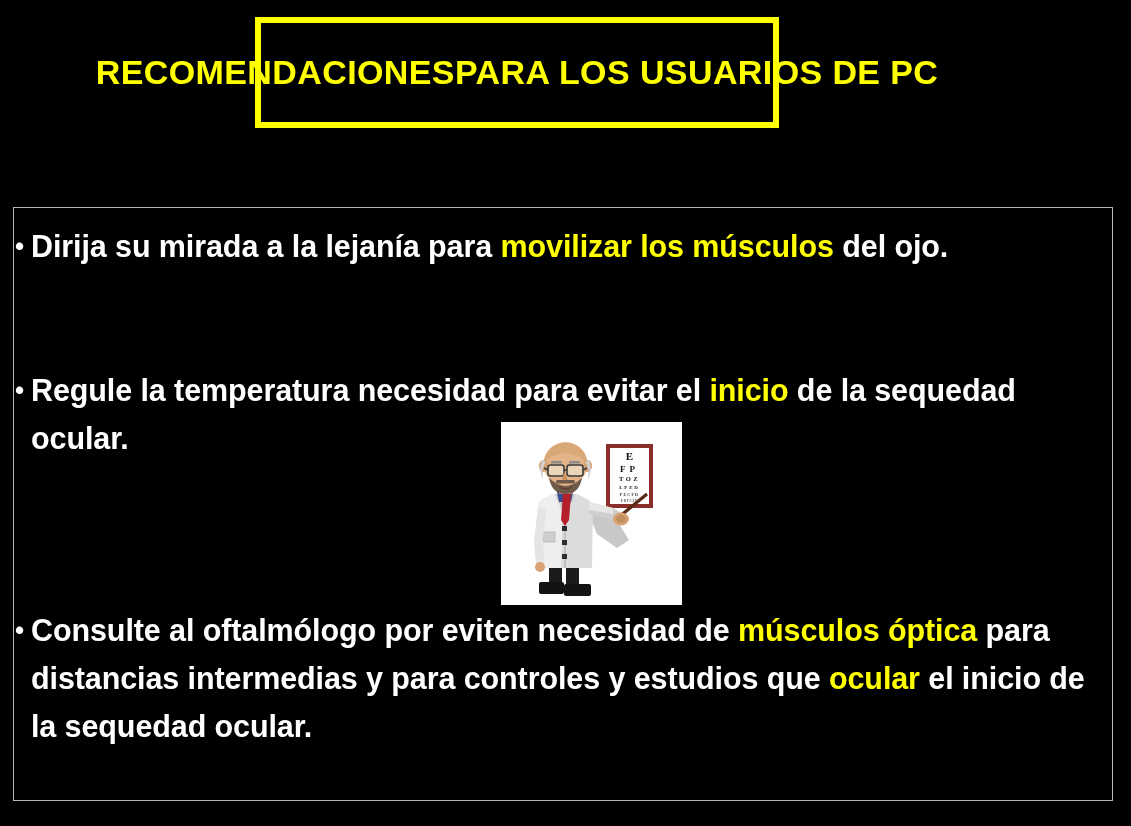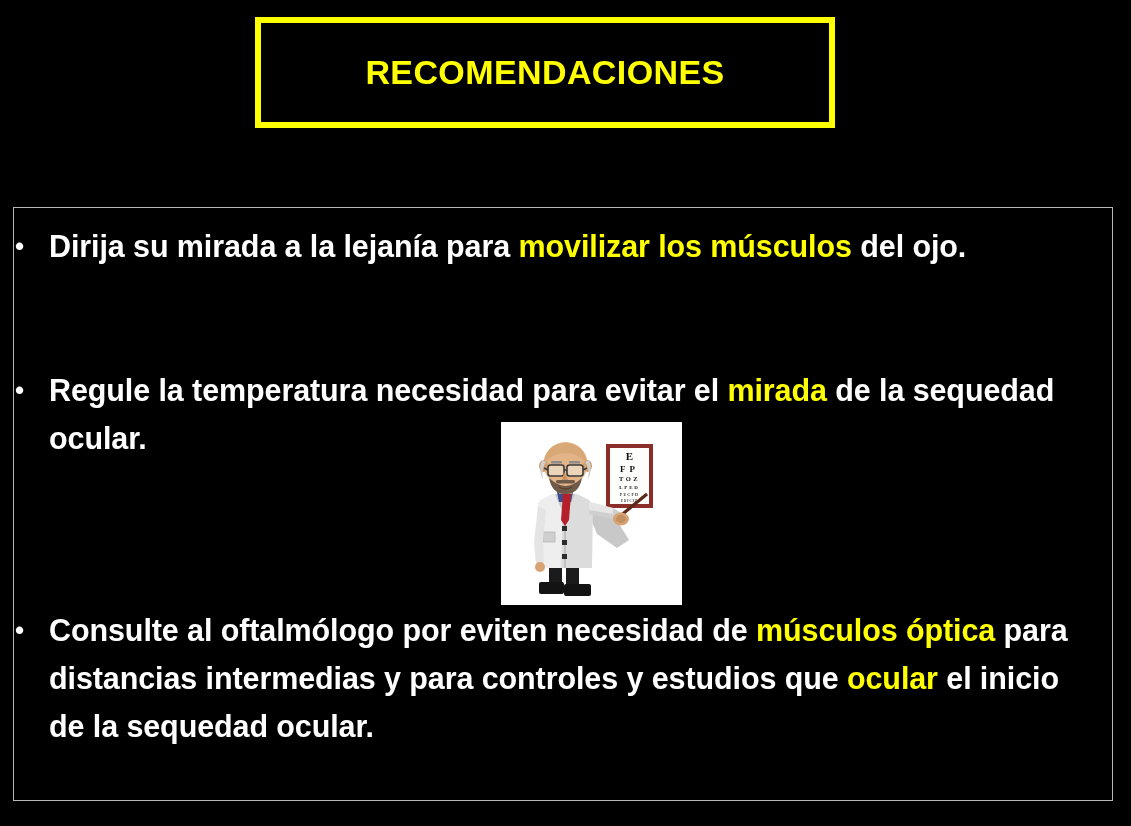--- a/index.html
+++ b/index.html
@@ -13,21 +13,21 @@
     overflow: hidden;
     font-family: "Liberation Sans", sans-serif;
     position: relative;
   }
 
   
   #title-box {
     position: absolute;
     left: 255px;
     top: 17px;
-    width: 580px;
+    width: 524px;
     height: 111px;
     box-sizing: border-box;
     border: 6px solid #ffff00;
     background: #000000;
     display: flex;
     flex-direction: row;
     align-items: center;
     justify-content: center;
   }
   .title-line {
@@ -67,21 +67,21 @@
     left: 0px;
     top: 0px;
     width: 26px;
     color: #ffffff;
     font-size: 26px;
     line-height: 48px;
     text-align: left;
   }
   .bullet-text {
     display: block;
-    margin-left: 34px;
+    margin-left: 16px;
   }
   .hl { color: #ffff00; }
 
   #bullet-1 { left: 15px; top: 222px;  width: 1080px; }
   #bullet-2 { left: 15px; top: 366px;  width: 1080px; }
   #bullet-3 { left: 15px; top: 606px;  width: 1080px; }
 
   
   #clipart {
     position: absolute;
@@ -92,35 +92,36 @@
     background: #ffffff;
     overflow: hidden;
   }
   #clipart svg { display: block; }
 </style>
 </head>
 <body>
 
 <div id="title-box">
   <div class="title-line">RECOMENDACIONES</div>
+  <div class="title-line">PARA LOS USUARIOS DE PC</div>
 </div>
 
 <div id="content-box"></div>
 
 <div class="bullet-item" id="bullet-1">
   <span class="bullet-dot">•</span>
   <span class="bullet-text">
     <span>Dirija su mirada a la lejanía para </span><span class="hl">movilizar los músculos</span><span> del ojo.</span>
   </span>
 </div>
 
 <div class="bullet-item" id="bullet-2">
   <span class="bullet-dot">•</span>
   <span class="bullet-text">
-    <span>Regule la temperatura necesidad para evitar el </span><span class="hl">mirada</span><span> de la sequedad ocular.</span>
+    <span>Regule la temperatura necesidad para evitar el </span><span class="hl">inicio</span><span> de la sequedad ocular.</span>
   </span>
 </div>
 
 <div class="bullet-item" id="bullet-3">
   <span class="bullet-dot">•</span>
   <span class="bullet-text">
     <span>Consulte al oftalmólogo por eviten necesidad de </span><span class="hl">músculos óptica</span><span> para distancias intermedias y para controles y estudios que </span><span class="hl">ocular</span><span> el inicio de la sequedad ocular.</span>
   </span>
 </div>
 

